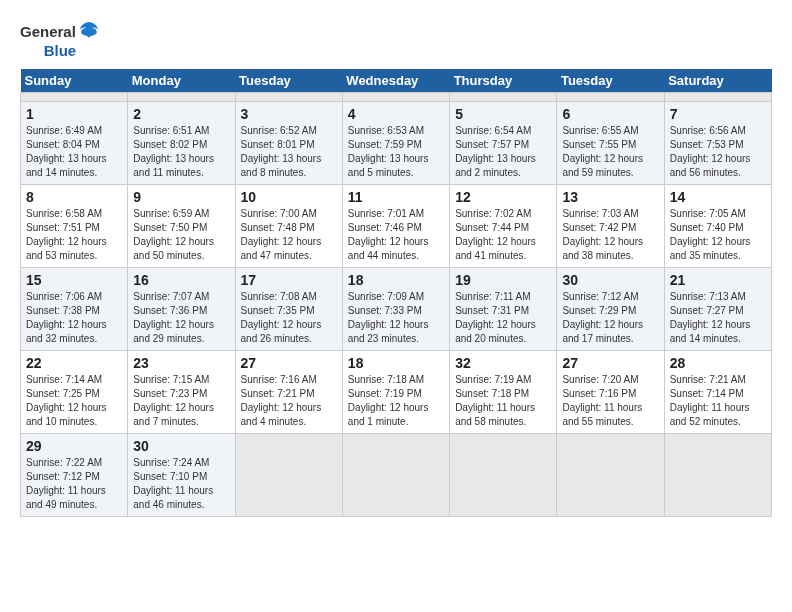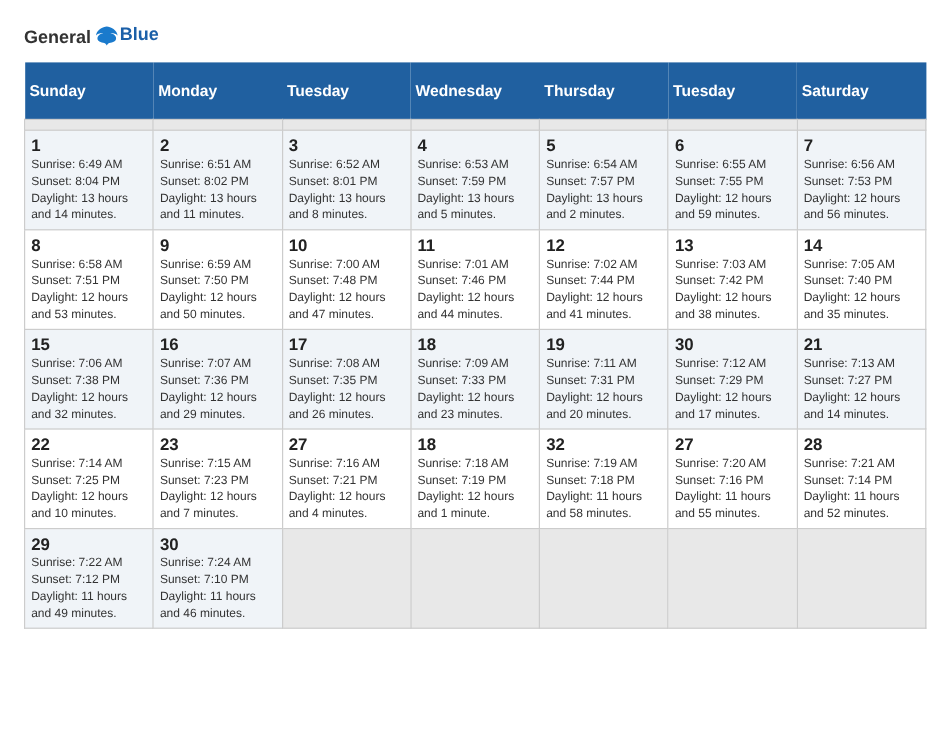--- a/index.html
+++ b/index.html
@@ -34,21 +34,21 @@
       color: #555;
     }
     table {
       width: 100%;
       border-collapse: collapse;
       font-size: 11px;
     }
     th {
       background-color: #2060a0;
       color: #fff;
-      padding: 16px 4px;
+      padding: 4px 4px;
       text-align: left;
       font-size: 13px;
       font-weight: bold;
     }
     td {
       border: 1px solid #ccc;
       padding: 4px 5px;
       vertical-align: top;
       min-height: 80px;
       width: 14.28%;
@@ -75,21 +75,21 @@
     }
     .empty-cell {
       background-color: #e8e8e8 !important;
     }
   </style>
 </head>
 <body>
 
 <div class="header">
   <div class="logo">
-  <div style="display:flex;flex-direction:row;align-items:flex-start;">
+  <div style="display:flex;flex-direction:column;align-items:center;">
     <div style="display:flex;align-items:center;">
       <div style="font-size:15px;font-weight:bold;color:#333;">General</div>
       <svg width="22" height="22" viewBox="0 0 22 22" style="margin-left:2px;">
         <path d="M11 2 C14 2, 20 5, 20 10 C20 8, 15 7, 14 8 C18 8, 20 12, 18 14 C16 16, 12 15, 11 18 C10 15, 6 16, 4 14 C2 12, 4 8, 8 8 C7 7, 2 8, 2 10 C2 5, 8 2, 11 2Z" fill="#1a7acc"></path>
       </svg>
     </div>
     <div style="font-size:15px;font-weight:bold;color:#1a5fa8;">Blue</div>
   </div>
 </div>
   <div class="title-block">

